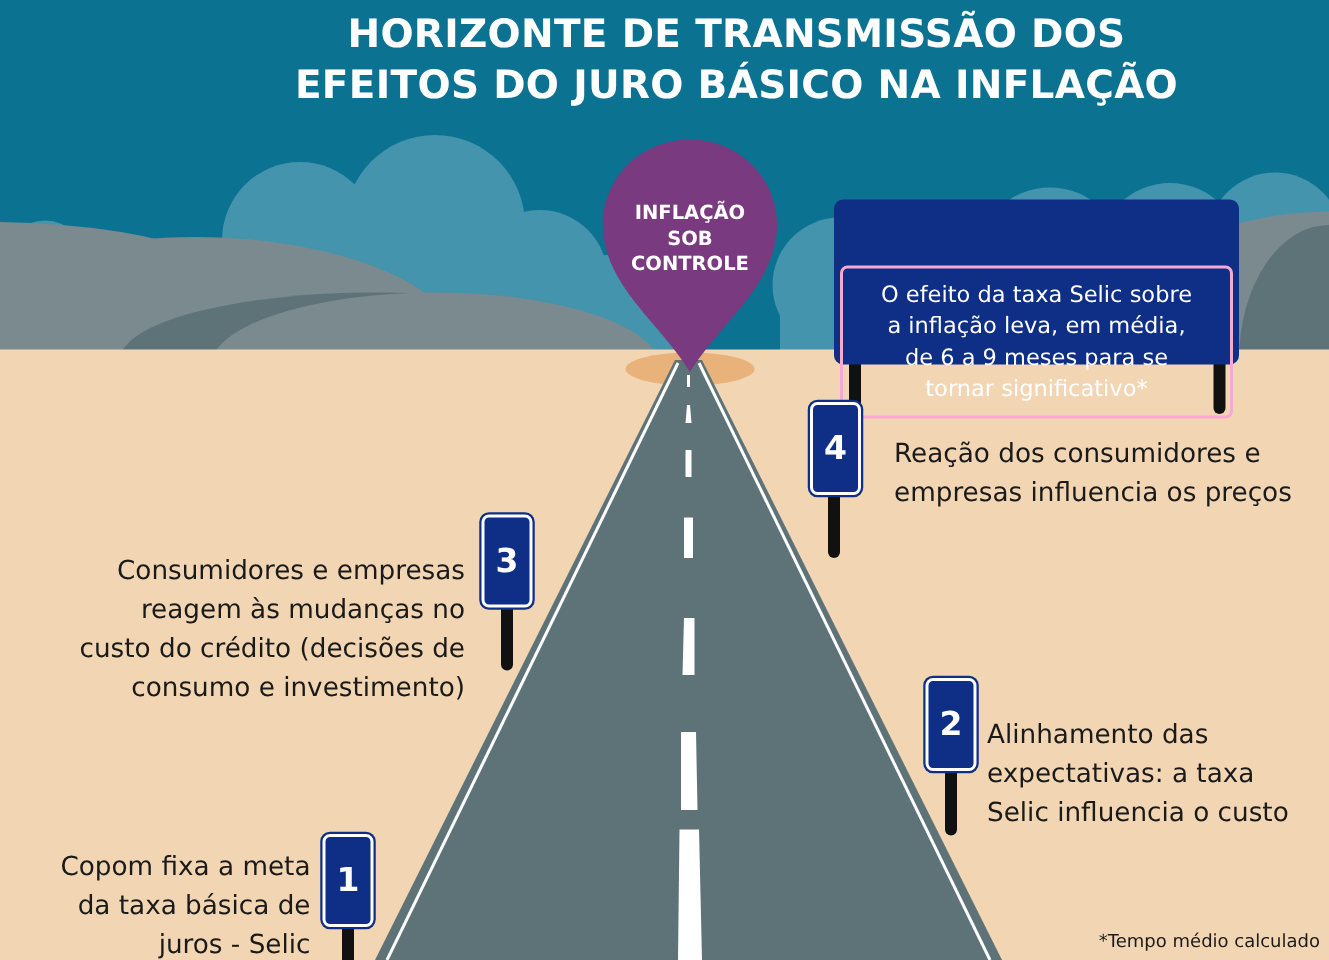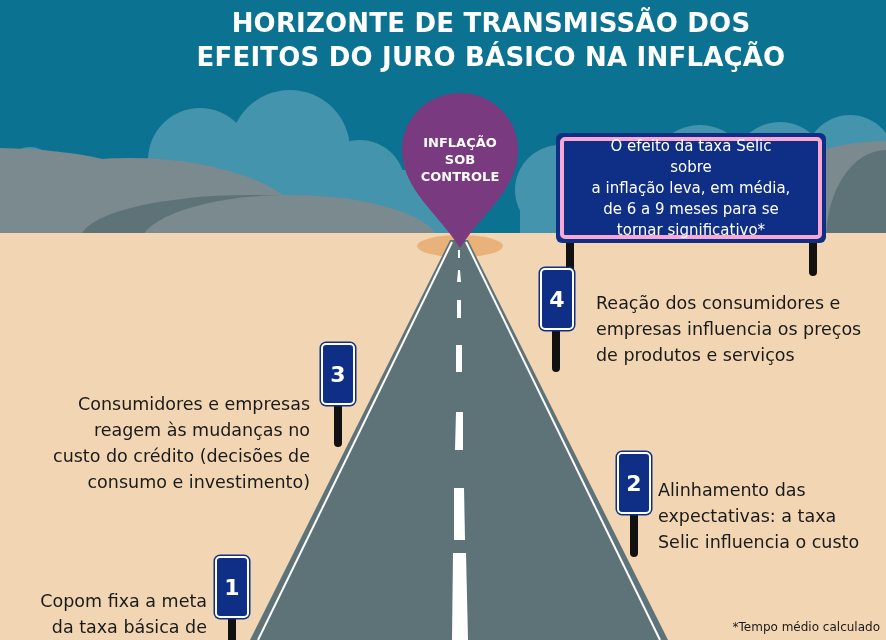--- a/index.html
+++ b/index.html
@@ -1,25 +1,25 @@
 <!DOCTYPE html>
 <html><head>
 <meta charset="utf-8">
 <style>
   html, body { margin:0; padding:0; }
   body { width:886px; height:640px; overflow:hidden; position:relative; background:#f2d6b3; font-family:"DejaVu Sans", sans-serif; }
   .scene { position:absolute; left:0; top:0; width:886px; height:640px; }
   .title { position:absolute; left:0; top:6px; width:886px; text-align:center; color:#ffffff; font-family:"DejaVu Sans", sans-serif; font-weight:bold; font-size:26px; line-height:34px; letter-spacing:0.2px;padding-left:48px; }
   .pin-label { position:absolute; left:410px; top:134px; width:100px; text-align:center; color:#ffffff; font-weight:bold; font-size:13px; line-height:17px; }
   .big-sign { position:absolute; left:556px; top:133px; width:270px; height:110px; background:#0f2f86; border-radius:6px; box-sizing:border-box; padding:4px; }
-  .big-sign-inner { width:100%; height:100%; box-sizing:border-box; border:4px solid #f9a8d4; border-radius:5px; display:flex; align-items:center; justify-content:center; text-align:center; color:#ffffff; font-size:15px; line-height:21px; padding:2px 24px; }
+  .big-sign-inner { width:100%; height:100%; box-sizing:border-box; border:2px solid #f9a8d4; border-radius:5px; display:flex; align-items:center; justify-content:center; text-align:center; color:#ffffff; font-size:15px; line-height:21px; padding:2px 24px;margin-top:40px; }
   .post { position:absolute; width:8px; background:#111111; border-radius:4px; }
   .num-sign { position:absolute; width:34px; height:62px; background:#0f2f86; border:2px solid #ffffff; border-radius:5px; box-shadow:0 0 0 1.5px #0f2f86; box-sizing:border-box; color:#ffffff; font-weight:bold; font-size:22px; display:flex; align-items:center; justify-content:center; }
   .step-text { position:absolute; color:#1a1a1a; font-size:17.5px; line-height:26px; }
-  .step-text.right-align { text-align:right;margin-top:23px; }
+  .step-text.right-align { text-align:right; }
   .footnote { position:absolute; right:6px; top:620px; font-size:12px; color:#1a1a1a; }
 </style>
 </head>
 <body>
 
 <svg class="scene" width="886" height="640" viewBox="0 0 886 640" xmlns="http://www.w3.org/2000/svg">
 
   <rect x="0" y="0" width="886" height="236" fill="#0b7291"></rect>
 
   <g fill="#4494ae">
@@ -91,21 +91,20 @@
   </div>
 </div>
 
 <div class="post" style="left:552px; top:320px; height:52px;"></div>
 <div class="num-sign" style="left:540px; top:268px;">
   <span>4</span>
 </div>
 <div class="step-text" style="left:580px; top:290px;margin-left:16px;">
   <div>Reação dos consumidores e</div>
   <div>empresas influencia os preços</div>
-  <div>de produtos e serviços</div>
 </div>
 
 <div class="post" style="left:334px; top:395px; height:52px;"></div>
 <div class="num-sign" style="left:321px; top:343px;">
   <span>3</span>
 </div>
 <div class="step-text right-align" style="right:576px; top:368px;">
   <div>Consumidores e empresas</div>
   <div>reagem às mudanças no</div>
   <div>custo do crédito (decisões de</div>

